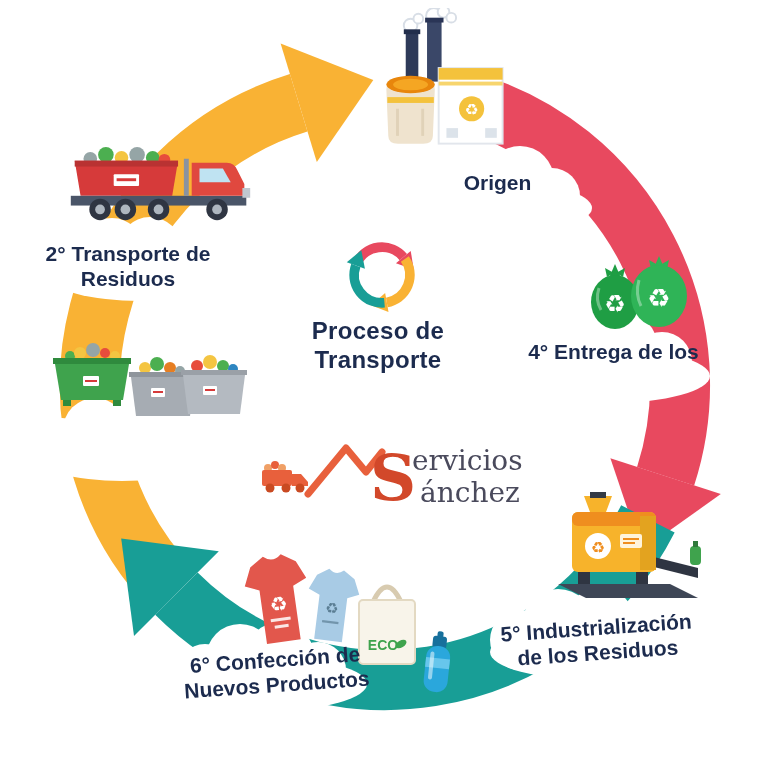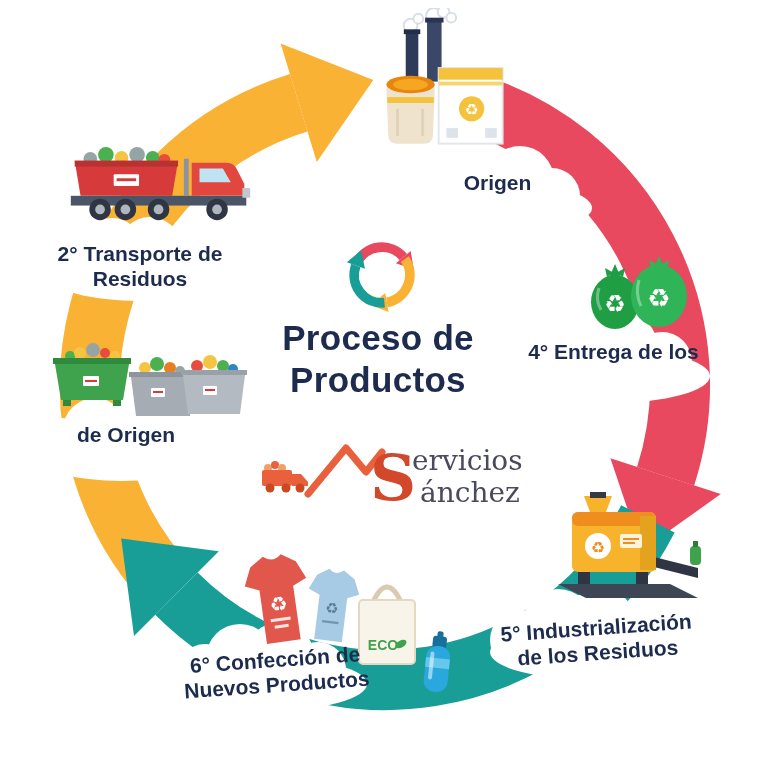--- a/index.html
+++ b/index.html
@@ -16,21 +16,21 @@
     font-family:"Liberation Sans",sans-serif;
   }
   .abs{position:absolute;}
   .step-label{
     position:absolute;text-align:center;font-weight:bold;
     color:var(--title-navy);font-size:21px;line-height:1.18;
   }
   .step-label span{display:block;}
   .diagram-title{
     position:absolute;left:227px;top:317px;width:302px;text-align:center;
-    font-weight:800;font-size:35px;line-height:1.2;letter-spacing:.3px;
+    font-weight:800;font-size:24px;line-height:1.2;letter-spacing:.3px;
     color:var(--title-navy);
   }
   .diagram-title span{display:block;}
   svg text{user-select:none;}
 </style>
 </head>
 <body>
 
 <div class="stage">
 
@@ -273,44 +273,43 @@
       <polygon points="29.6,-5.2 13,-10.9 26.8,-22.5" style="fill:var(--arrow-yellow)"></polygon>
     </g>
     <g transform="rotate(240)">
       <path d="M -23.6 -11 A 26 26 0 0 1 19.9 -16.7" fill="none" style="stroke:var(--arrow-teal)" stroke-width="9"></path>
       <polygon points="29.6,-5.2 13,-10.9 26.8,-22.5" style="fill:var(--arrow-teal)"></polygon>
     </g>
   </svg>
 
   <div class="diagram-title">
     <span>Proceso de</span>
-    <span>Productos</span>
+    <span>Transporte</span>
   </div>
 
   <svg class="abs" style="left:260px;top:430px" width="265" height="82" viewBox="0 0 265 82">
     <g>
       <circle cx="8" cy="38" r="4" fill="#F0A066"></circle>
         <circle cx="15" cy="35" r="4" fill="#E8603C"></circle>
       <circle cx="22" cy="38" r="4" fill="#F0A066"></circle>
       <rect x="2" y="40" width="30" height="16" rx="2" fill="#E8603C"></rect>
       <path d="M32 44 h9 l7 8 v4 h-16 z" fill="#E8603C"></path>
       <circle cx="10" cy="58" r="4.5" fill="#C94A22"></circle>
         <circle cx="26" cy="58" r="4.5" fill="#C94A22"></circle>
       <circle cx="40" cy="58" r="4.5" fill="#C94A22"></circle>
     </g>
     <polyline points="48,64 86,18 106,42 122,22" fill="none" stroke="#E8603C" stroke-width="7" stroke-linecap="round" stroke-linejoin="round"></polyline>
     <text x="110" y="70" font-size="64" font-weight="bold" style="font-family:'DejaVu Serif',serif;fill:var(--brand-orange)">S</text>
     <text x="152" y="40" font-size="28" style="font-family:'DejaVu Serif',serif;fill:var(--brand-text)">ervicios</text>
     <text x="160" y="72" font-size="28" style="font-family:'DejaVu Serif',serif;fill:var(--brand-text)">ánchez</text>
   </svg>
 
   <div class="step-label" style="left:36px;top:423px;width:180px">
-    <span>de Origen</span>
-  </div>
-  <div class="step-label" style="left:40px;top:242px;width:200px">
+  </div>
+  <div class="step-label" style="left:28px;top:242px;width:200px">
     <span>2° Transporte de</span>
     <span>Residuos</span>
   </div>
   <div class="step-label" style="left:400px;top:171px;width:195px">
     <span>Origen</span>
   </div>
   <div class="step-label" style="left:506px;top:340px;width:215px">
     <span>4° Entrega de los</span>
   </div>
   <div class="step-label" style="left:486px;top:616px;width:222px;transform:rotate(-4deg)">

